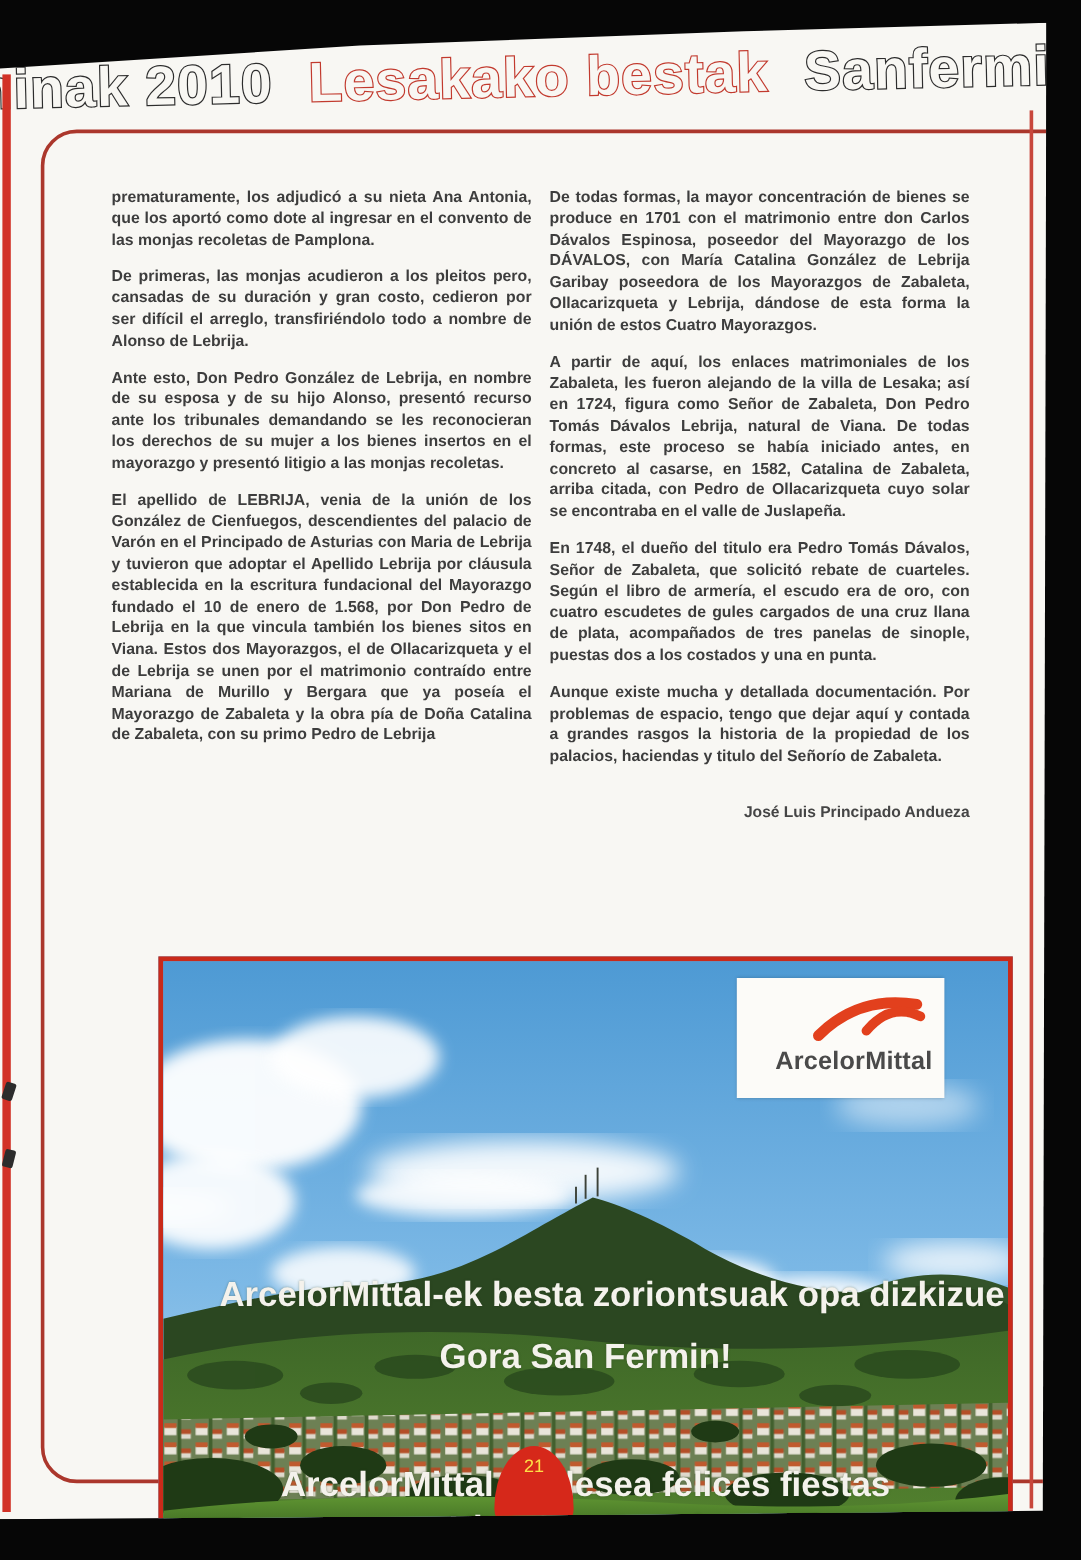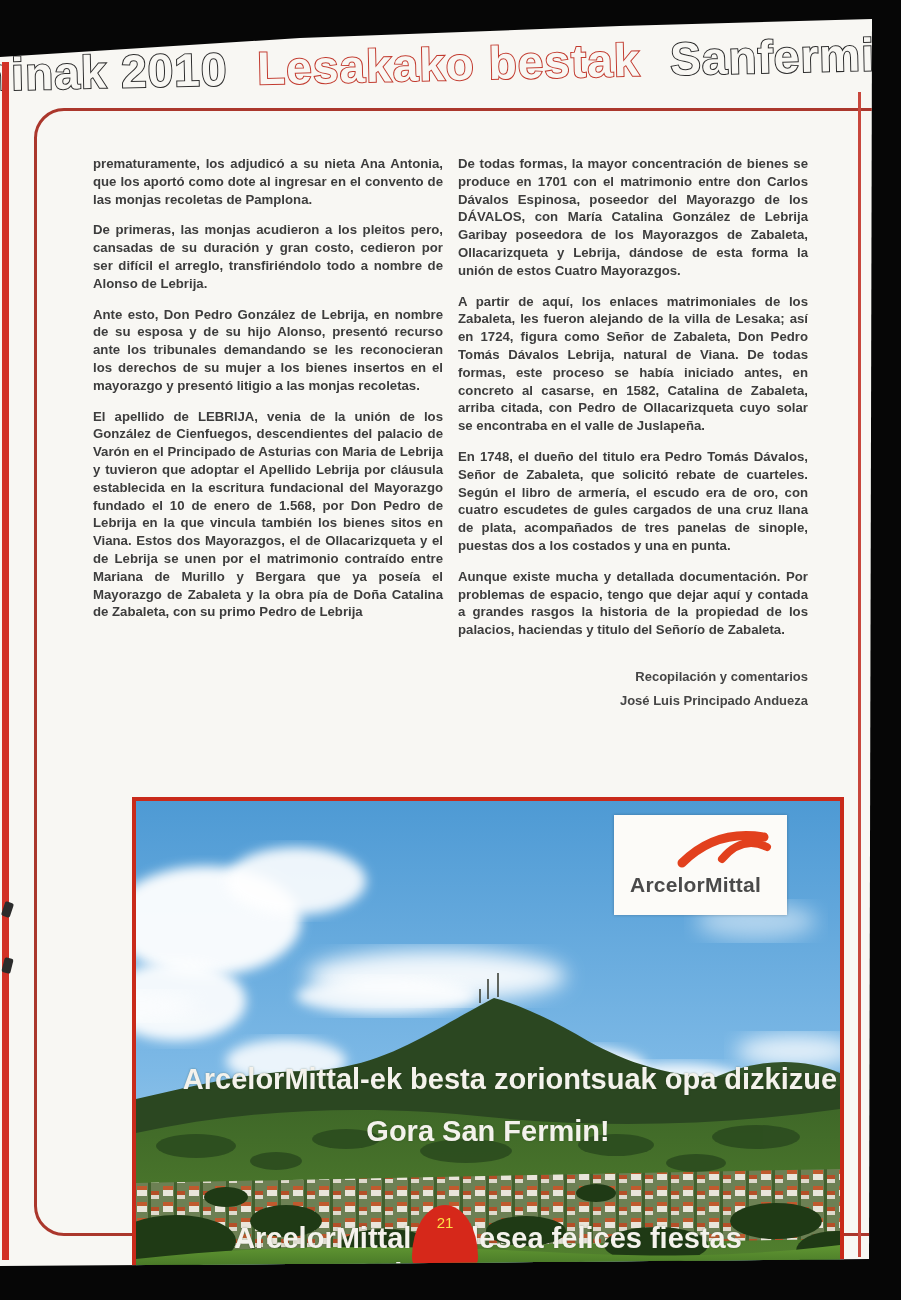--- a/index.html
+++ b/index.html
@@ -57,21 +57,21 @@
     position:absolute;left:95px;top:686px;width:712px;height:498px;
     border:4px solid #c92a1a;box-sizing:border-box;background:#5fa3d8;overflow:hidden;
   }
   .ad svg.landscape{position:absolute;left:0;top:0;}
   .logo-box{
     position:absolute;left:478px;top:14px;width:173px;height:100px;
     background:#fcfbf8;box-shadow:0 0 3px rgba(0,0,0,.25);
   }
   .logo-box .swoosh{position:absolute;left:58px;top:6px;}
   .logo-text{
-    position:absolute;left:0;right:10px;top:58px;text-align:center;
+    position:absolute;left:0;right:10px;top:58px;text-align:right;
     font-size:21px;color:#4a4a4a;letter-spacing:0.2px;
   }
   .ad-line{
     position:absolute;left:0;right:0;text-align:center;
     color:#f4f2ec;font-size:29px;white-space:nowrap;
     text-shadow:0 0 2px rgba(40,60,30,.45);
   }
   .ad-line.l1{top:262px;padding-left:44px;}
   .ad-line.l2{top:314px;}
   .ad-line.l3{top:421px;}
@@ -108,21 +108,20 @@
       <p>Ante esto, Don Pedro González de Lebrija, en nombre de su esposa y de su hijo Alonso, presentó recurso ante los tribunales demandando se les reconocieran los derechos de su mujer a los bienes insertos en el mayorazgo y presentó litigio a las monjas recoletas.</p>
       <p>El apellido de LEBRIJA, venia de la unión de los González de Cienfuegos, descendientes del palacio de Varón en el Principado de Asturias con Maria de Lebrija y tuvieron que adoptar el Apellido Lebrija por cláusula establecida en la escritura fundacional del Mayorazgo fundado el 10 de enero de 1.568, por Don Pedro de Lebrija en la que vincula también los bienes sitos en Viana. Estos dos Mayorazgos, el de Ollacarizqueta y el de Lebrija  se unen por el matrimonio contraído entre Mariana de Murillo y Bergara que ya poseía el Mayorazgo de Zabaleta y la obra pía de Doña Catalina de Zabaleta, con su primo Pedro de Lebrija</p>
     </div>
 
     <div class="col col-right">
       <p>De todas formas, la mayor concentración de bienes se produce en 1701 con el matrimonio entre don Carlos Dávalos Espinosa, poseedor del Mayorazgo de los DÁVALOS, con María Catalina González de Lebrija Garibay poseedora de los Mayorazgos de Zabaleta, Ollacarizqueta y Lebrija, dándose de esta forma la unión de estos Cuatro Mayorazgos.</p>
       <p>A partir de aquí, los enlaces matrimoniales de los Zabaleta, les fueron alejando de la villa de Lesaka; así en 1724, figura como Señor de Zabaleta, Don Pedro Tomás Dávalos Lebrija, natural de Viana. De todas formas, este proceso se había iniciado antes, en concreto al casarse, en 1582, Catalina de Zabaleta, arriba citada, con Pedro de Ollacarizqueta cuyo solar se encontraba en el valle de Juslapeña.</p>
       <p>En 1748, el dueño del titulo era Pedro Tomás Dávalos, Señor de Zabaleta, que solicitó rebate de cuarteles. Según el libro de armería, el escudo era de oro, con cuatro escudetes de gules cargados de una cruz llana de plata, acompañados de tres panelas de sinople, puestas dos a los costados y una en punta.</p>
       <p>Aunque existe mucha y detallada documentación. Por problemas de espacio, tengo que dejar aquí y contada a grandes rasgos la historia de la propiedad de los palacios, haciendas y titulo del Señorío de Zabaleta.</p>
       <div class="attribution">
-        <div>Recopilación y comentarios</div>
         <div>José Luis Principado Andueza</div>
       </div>
     </div>
 
     <div class="ad">
       <svg class="landscape" width="704" height="490" viewBox="0 0 704 490">
         <defs>
           <linearGradient id="skyGrad" x1="0" y1="0" x2="0" y2="1">
             <stop offset="0" stop-color="#4e9ad4"></stop>
             <stop offset="0.55" stop-color="#7db9e6"></stop>

